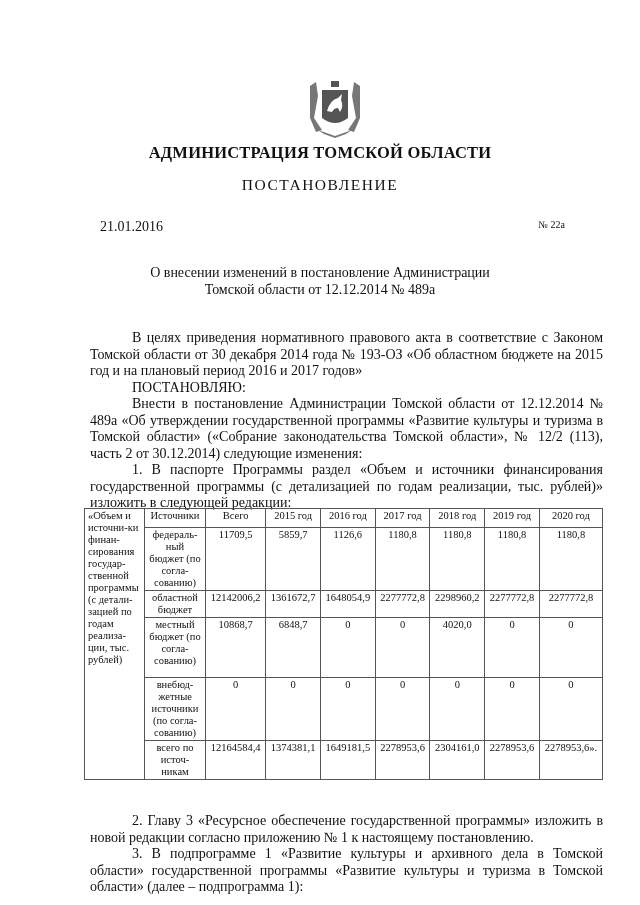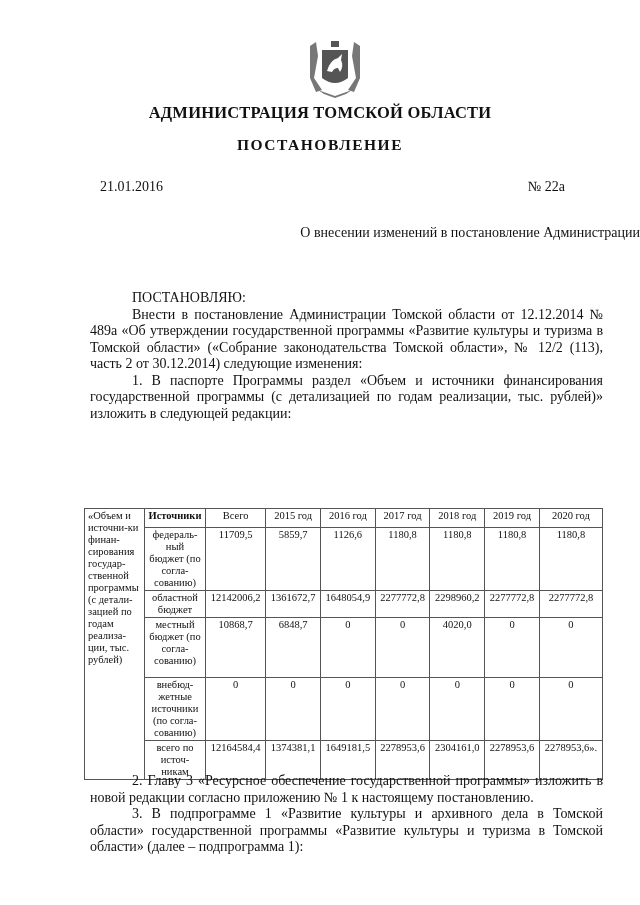--- a/index.html
+++ b/index.html
@@ -1,33 +1,33 @@
 <!DOCTYPE html>
 <html><head>
 <meta charset="utf-8">
 <style>
   html, body { margin:0; padding:0; background:#fff; }
   body { width:640px; height:905px; position:relative; overflow:hidden;
          font-family:"Liberation Serif", "DejaVu Serif", serif; color:#111; }
-  .abs { position:absolute; }
+  .abs { position:absolute;margin-top:40px; }
   .emblem { left:306px; top:38px; width:58px; height:60px; }
   .org { left:0; width:640px; top:103px; text-align:center; font-weight:bold; font-size:16.5px; letter-spacing:0.2px; }
-  .doctype { left:0; width:640px; top:136px; text-align:center; font-weight:bold; font-size:15.5px; letter-spacing:1.5px; }
+  .doctype { left:0; width:640px; top:136px; text-align:center; font-weight:normal; font-size:15.5px; letter-spacing:1.5px; }
   .date { left:100px; top:179px; font-size:14px; }
-  .num { right:75px; top:179px; font-size:14px; }
-  .subject { left:0; width:640px; top:224px; text-align:right; font-size:14px; line-height:17px; }
+  .num { right:75px; top:179px; font-size:10px; }
+  .subject { left:0; width:640px; top:224px; text-align:center; font-size:14px; line-height:17px; }
   .body { left:90px; width:513px; font-size:14px; line-height:16.5px; text-align:justify; }
   .p { margin:0; text-indent:42px; }
   table.fin { position:absolute; left:84px; top:508px; width:519px; border-collapse:collapse; font-size:10.5px; line-height:12px; }
   table.fin td { border:1px solid #555; vertical-align:top; padding:1px 3px; }
   table.fin td.lbl { width:53px; text-align:left; }
   table.fin td.src { width:54px; text-align:center; }
   table.fin td.val { text-align:center; }
   table.fin tr.hdr td { height:16px; text-align:center; }
-  table.fin tr.hdr td.src { text-align:center;font-weight:bold; }
+  table.fin tr.hdr td.src { text-align:center; }
 </style>
 </head>
 <body>
 
 <div class="abs emblem">
   <svg width="58" height="60" viewBox="0 0 58 60">
     <g fill="#777">
       <path d="M4 8 L10 4 L12 18 L8 40 L16 52 L10 54 L4 40 Z"></path>
       <path d="M54 8 L48 4 L46 18 L50 40 L42 52 L48 54 L54 40 Z"></path>
       <path d="M12 52 L29 58 L46 52 L40 56 L29 60 L18 56 Z"></path>
@@ -38,23 +38,25 @@
   </svg>
 </div>
 
 <div class="abs org">АДМИНИСТРАЦИЯ ТОМСКОЙ ОБЛАСТИ</div>
 <div class="abs doctype">ПОСТАНОВЛЕНИЕ</div>
 <div class="abs date">21.01.2016</div>
 <div class="abs num">№ 22а</div>
 
 <div class="abs subject">
   <div>О внесении изменений в постановление Администрации</div>
+  <div>Томской области от 12.12.2014 № 489а</div>
 </div>
 
 <div class="abs body" style="top:290px;">
+  <p class="p">В целях приведения нормативного правового акта в соответствие с Законом Томской области от 30 декабря 2014 года № 193-ОЗ «Об областном бюджете на 2015 год и на плановый период 2016 и 2017 годов»</p>
   <p class="p">ПОСТАНОВЛЯЮ:</p>
   <p class="p">Внести в постановление Администрации Томской области от 12.12.2014 № 489а «Об утверждении государственной программы «Развитие культуры и туризма в Томской области» («Собрание законодательства Томской области», № 12/2 (113), часть 2 от 30.12.2014) следующие изменения:</p>
   <p class="p">1. В паспорте Программы раздел «Объем и источники финансирования государственной программы (с детализацией по годам реализации, тыс. рублей)» изложить в следующей редакции:</p>
 </div>
 
 <table class="fin">
   <tbody>
       <tr class="hdr">
     <td class="lbl" rowspan="6" style="text-align:left;vertical-align:top;">«Объем и источни-ки финан-сирования государ-ственной программы (с детали-зацией по годам реализа-ции, тыс. рублей)</td>
     <td class="src">Источники</td>

